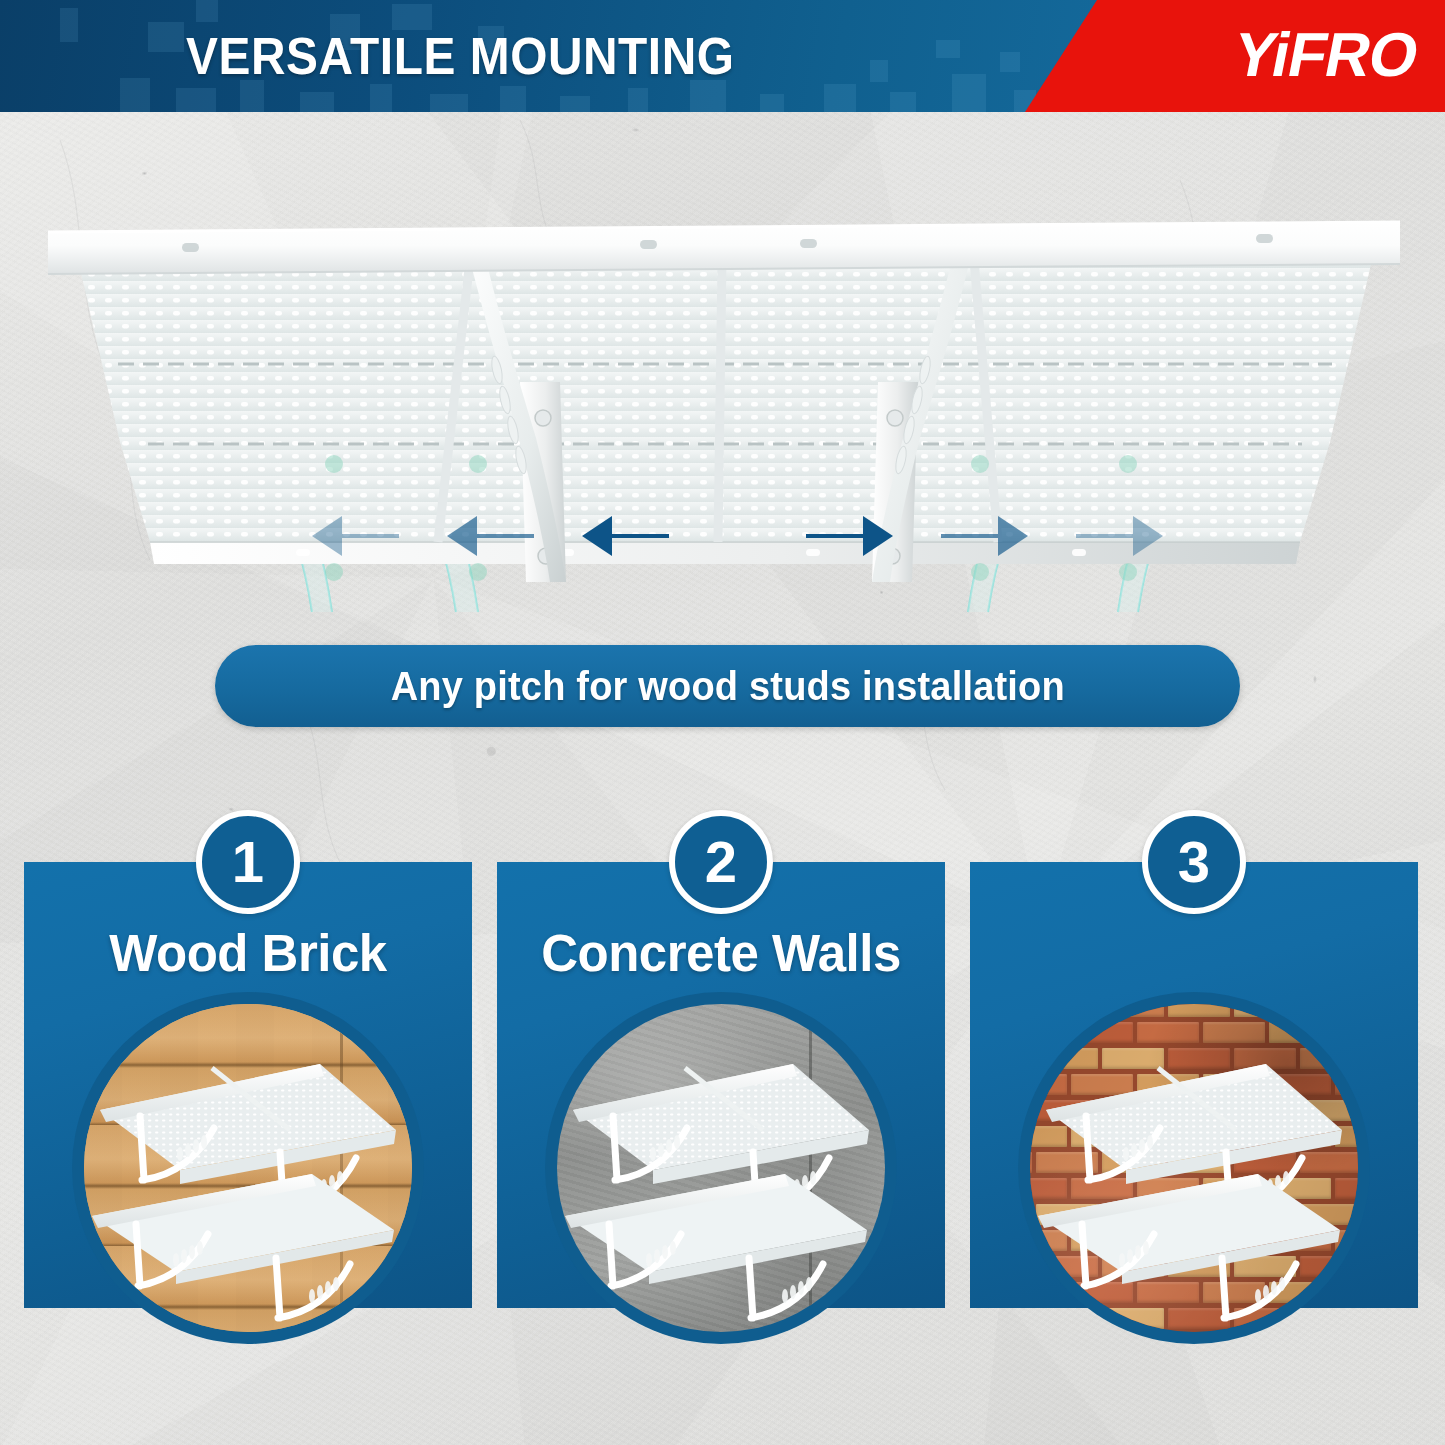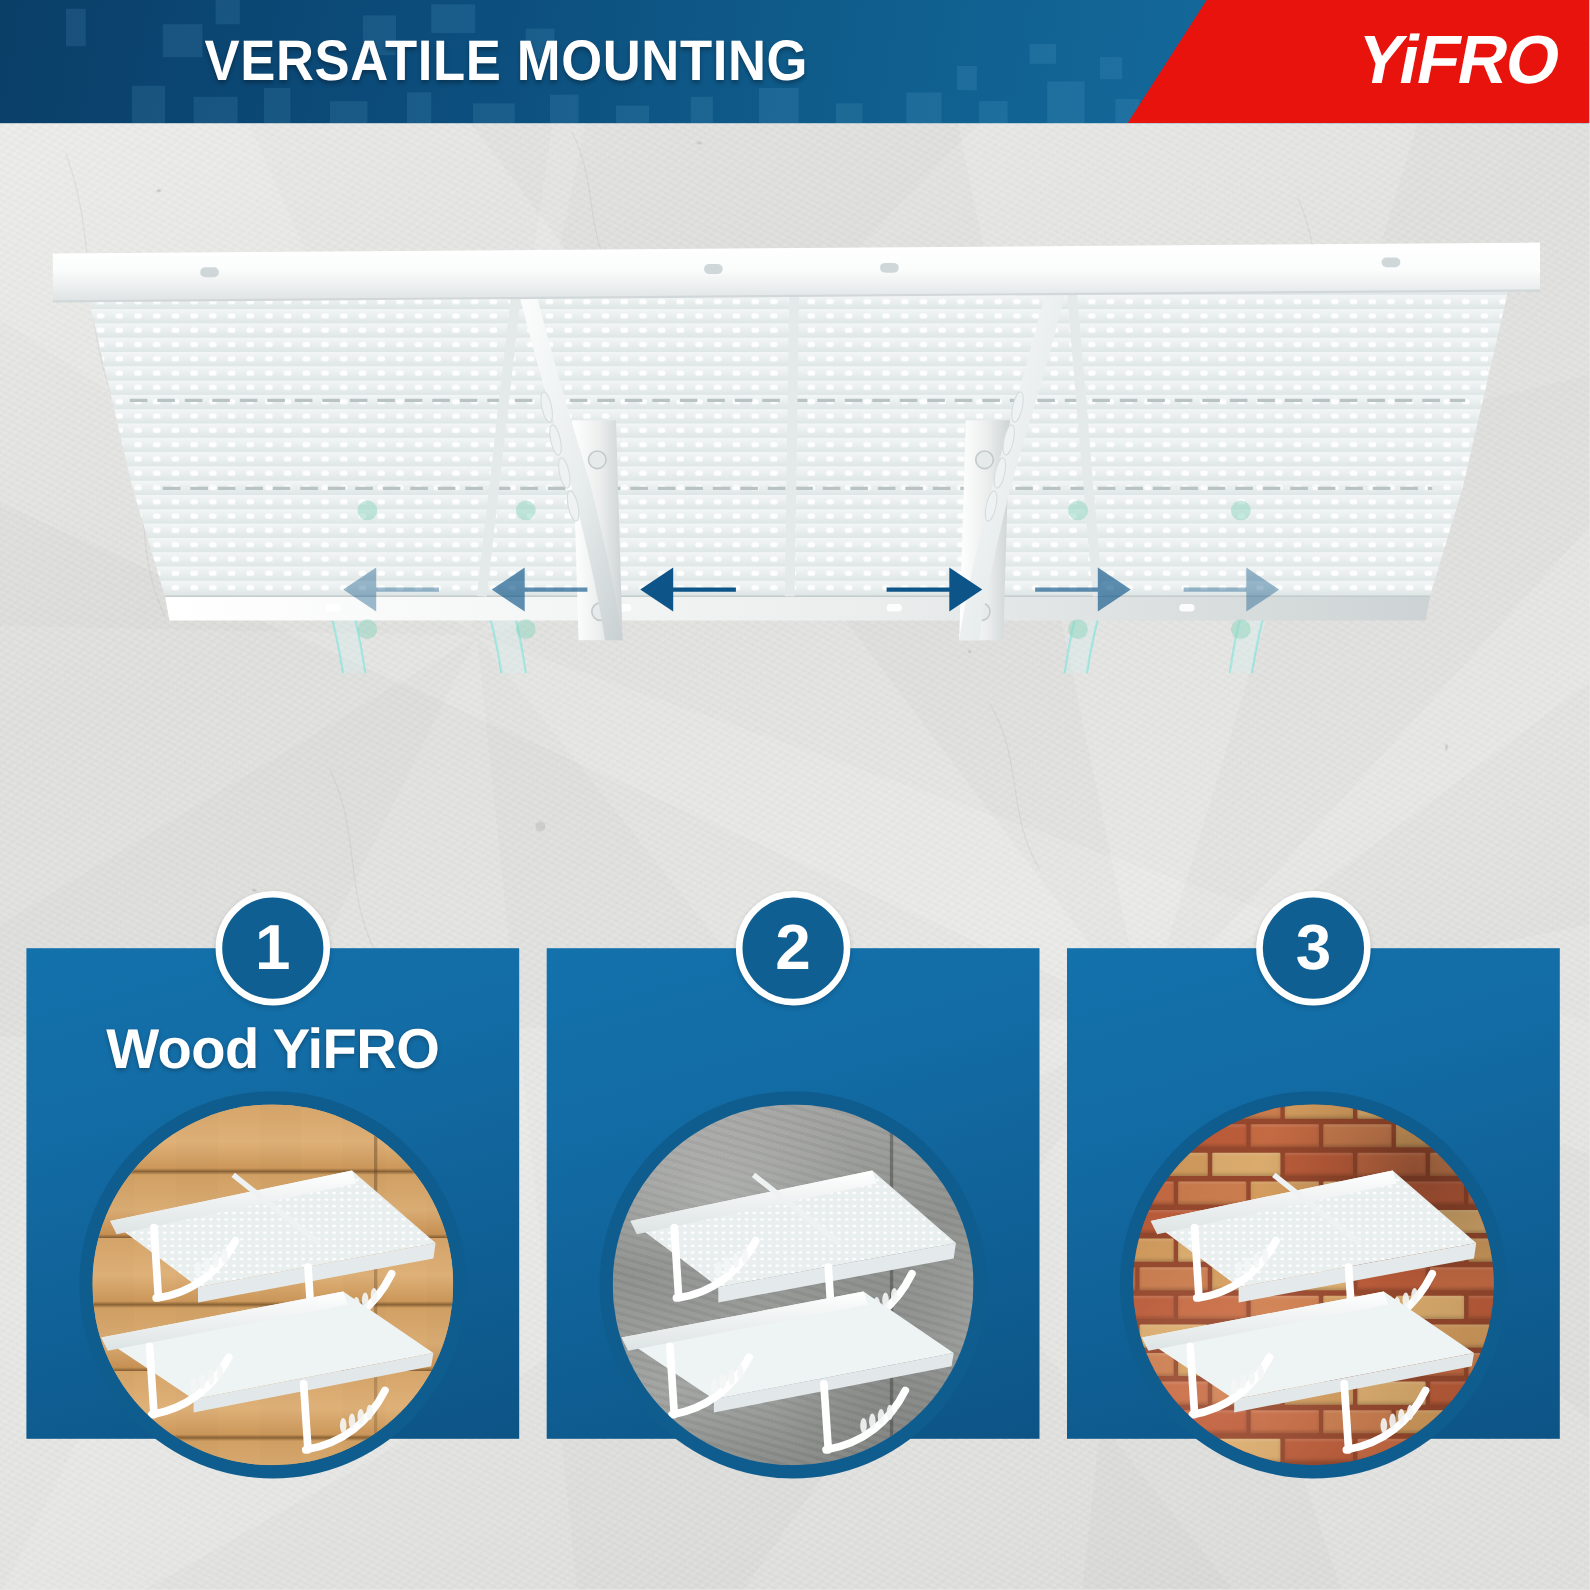--- a/index.html
+++ b/index.html
@@ -439,20 +439,23 @@
         <g opacity=".65" fill="#0d5488">
           <path d="M941 422 L 998 422 L 998 404 L 1028 424 L 998 444 L 998 426 L 941 426 Z"></path>
         </g>
         <g opacity=".40" fill="#0d5488">
           <path d="M1076 422 L 1133 422 L 1133 404 L 1163 424 L 1133 444 L 1133 426 L 1076 426 Z"></path>
         </g>
       </g>
     </svg>
   </div>
 
+  <div class="pitch-pill">
+    <span>Any pitch for wood studs installation</span>
+  </div>
 
   <div class="cards">
 
     <div class="card c1">
       <div class="card-panel"></div>
       <div class="card-ring"></div>
 
       <div class="card-photo">
         <div class="wallbg wall-wood">
           <span class="seam" style="left:256px;"></span>
@@ -504,21 +507,21 @@
               <ellipse cx="244" cy="284" rx="3" ry="7"></ellipse>
                 <ellipse cx="252" cy="280" rx="3" ry="7"></ellipse>
             </g>
           </g>
         </svg>
       </div>
 
       <div class="card-badge">
         <span>1</span>
       </div>
-      <div class="card-title">Wood YiFRO</div>
+      <div class="card-title">Wood Brick</div>
     </div>
 
     <div class="card c2">
       <div class="card-panel"></div>
       <div class="card-ring"></div>
 
       <div class="card-photo">
         <div class="wallbg wall-concrete">
           <span class="seam" style="left:252px;"></span>
         </div>
@@ -557,20 +560,21 @@
               <ellipse cx="244" cy="284" rx="3" ry="7"></ellipse>
                 <ellipse cx="252" cy="280" rx="3" ry="7"></ellipse>
             </g>
           </g>
         </svg>
       </div>
 
       <div class="card-badge">
         <span>2</span>
       </div>
+      <div class="card-title">Concrete Walls</div>
     </div>
 
     <div class="card c3">
       <div class="card-panel"></div>
       <div class="card-ring"></div>
 
       <div class="card-photo">
         <div class="wallbg wall-brick" id="brickwall">
             <div class="brick-row" style="top: -10px;">
               <i style="left: 0px; width: 62px; background: rgb(194, 96, 60);"></i>

